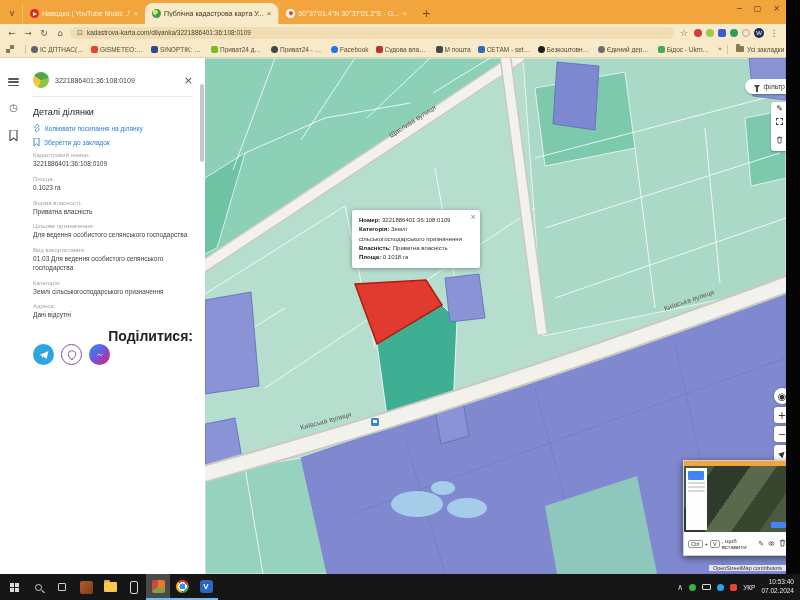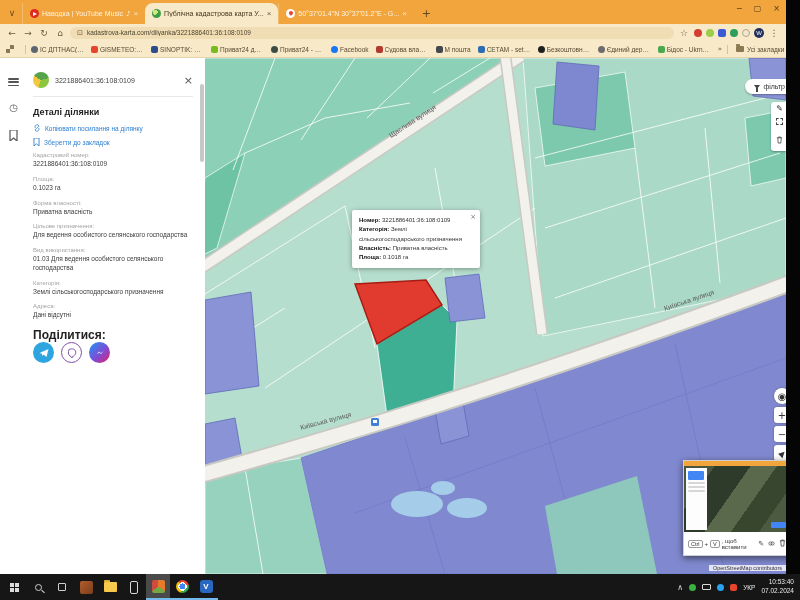--- a/index.html
+++ b/index.html
@@ -63,27 +63,27 @@
   .hamb span{height:1.5px;background:#555;border-radius:1px;}
   .railic{color:#666;font-size:10px;line-height:1;}
 
   .sidebar{width:178px;flex:none;position:relative;padding:14px 12px 0 6px;font-size:6.5px;color:#333;}
   .sb-scroll{position:absolute;right:1px;top:26px;width:4px;height:78px;background:#c7c7c7;border-radius:2px;}
   .sb-head{display:flex;align-items:center;gap:6px;padding-bottom:8px;border-bottom:1px solid #e8e8e8;}
   .sb-logo{width:16px;height:16px;border-radius:50%;flex:none;
            background:conic-gradient(from 200deg,#f4c83d 0 100deg,#55a34a 100deg 235deg,#8cc63f 235deg 360deg);}
   .sb-num{font-size:7px;color:#444;flex:1;}
   .sb-close{font-size:11px;color:#555;}
-  .sb-title{font-size:9px;font-weight:bold;color:#222;margin:10px 0 7px;}
+  .sb-title{font-size:9px;font-weight:normal;color:#222;margin:10px 0 7px;}
   .sb-action{display:flex;align-items:center;gap:4px;color:#2e7fd0;margin-bottom:6px;}
   .sb-action svg{flex:none;}
   .fld{margin-bottom:7px;}
   .fld .lab{color:#a3a3a3;font-size:6px;margin-bottom:2px;}
   .fld .val{color:#3c3c3c;font-size:6.5px;line-height:1.35;}
-  .share-title{font-size:12px;font-weight:bold;color:#222;margin:8px 0 0;}
+  .share-title{font-size:14px;font-weight:bold;color:#222;margin:8px 0 0;text-align:right;}
   .share-row{display:flex;gap:7px;}
   .soc{width:21px;height:21px;border-radius:50%;display:flex;align-items:center;justify-content:center;}
   .soc-tg{background:#2fa5e0;}
   .soc-vb{background:#fff;border:1.5px solid #7b52a8;}
   .soc-ms{background:linear-gradient(135deg,#2196f3,#7b4dd6 55%,#e91e63);}
 
   
   .map{flex:1;position:relative;background:#B6DECE;overflow:hidden;}
   .map svg.base{position:absolute;left:0;top:0;}
 

